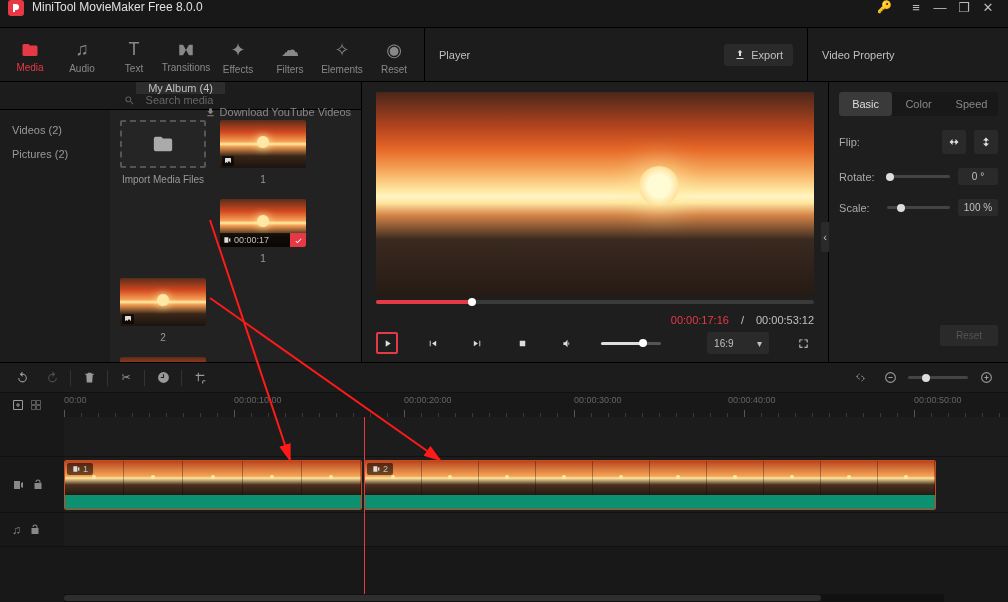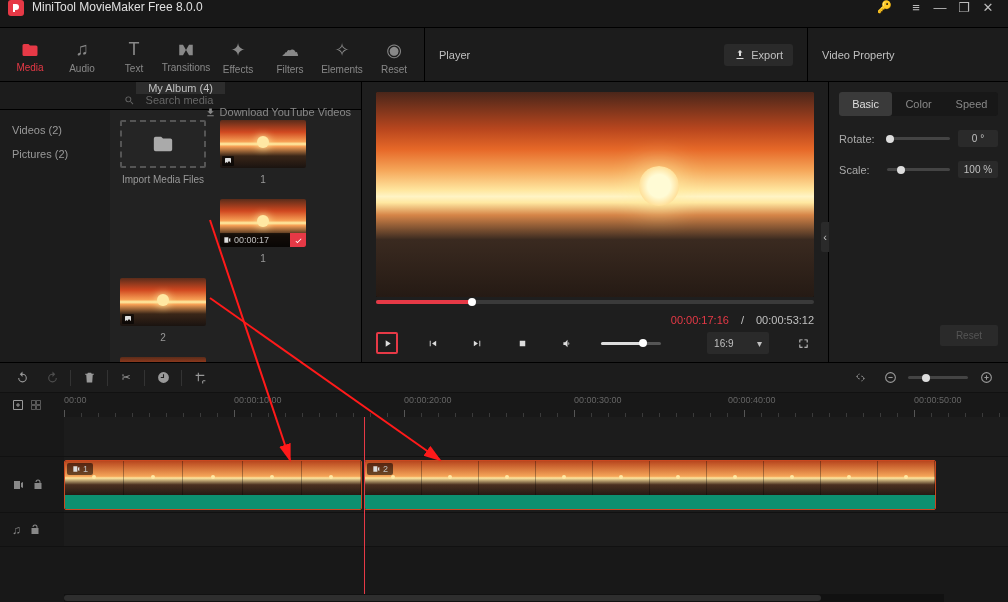--- a/index.html
+++ b/index.html
@@ -349,20 +349,34 @@
           </div>
       </div>
     </div>
 
     <div class="props" style="position:relative;">
       <div class="expand-handle">‹</div>
       <div class="prop-tabs">
         <div class="prop-tab active">Basic</div>
         <div class="prop-tab">Color</div>
         <div class="prop-tab">Speed</div>
+      </div>
+      <div class="prop-row">
+        <span class="lbl">Flip:</span>
+        <div style="flex:1"></div>
+        <div class="flip-btn">
+            <svg viewBox="0 0 24 24">
+              <path d="M3 12l6-6v4h2v4H9v4zM21 12l-6 6v-4h-2v-4h2V6z"></path>
+            </svg>
+          </div>
+        <div class="flip-btn">
+            <svg viewBox="0 0 24 24">
+              <path d="M12 3l6 6h-4v2h-4V9H6zM12 21l-6-6h4v-2h4v2h4z"></path>
+            </svg>
+          </div>
       </div>
       <div class="prop-row">
         <span class="lbl">Rotate:</span>
         <div class="prop-slider">
             <div class="knob" style="left:4%"></div>
           </div>
         <div class="prop-val">0 °</div>
       </div>
       <div class="prop-row">
         <span class="lbl">Scale:</span>

